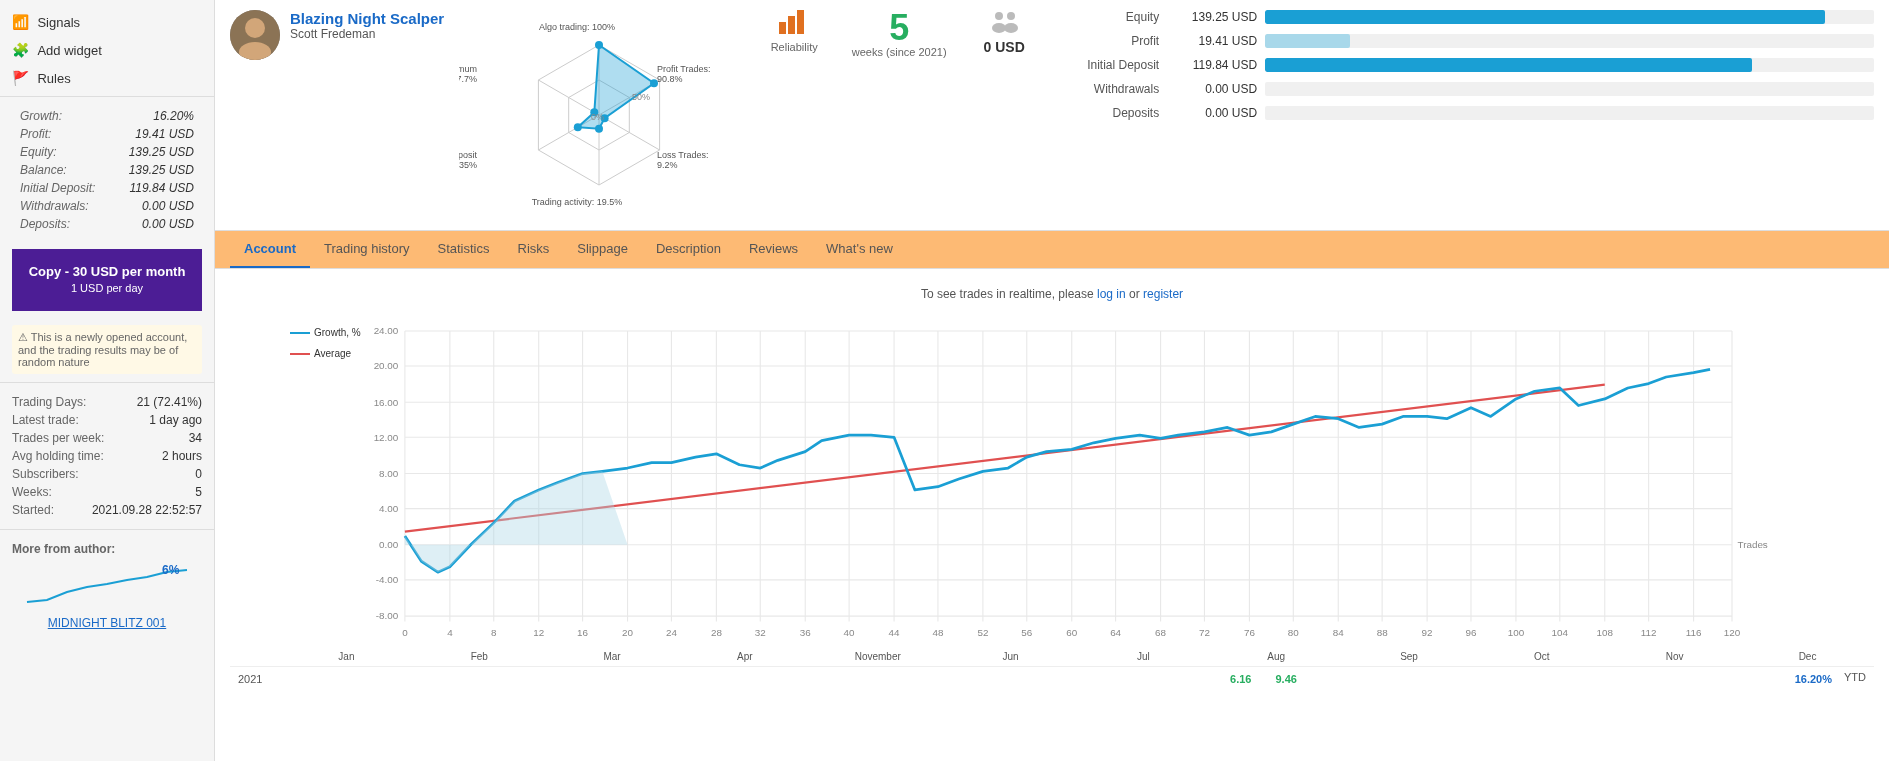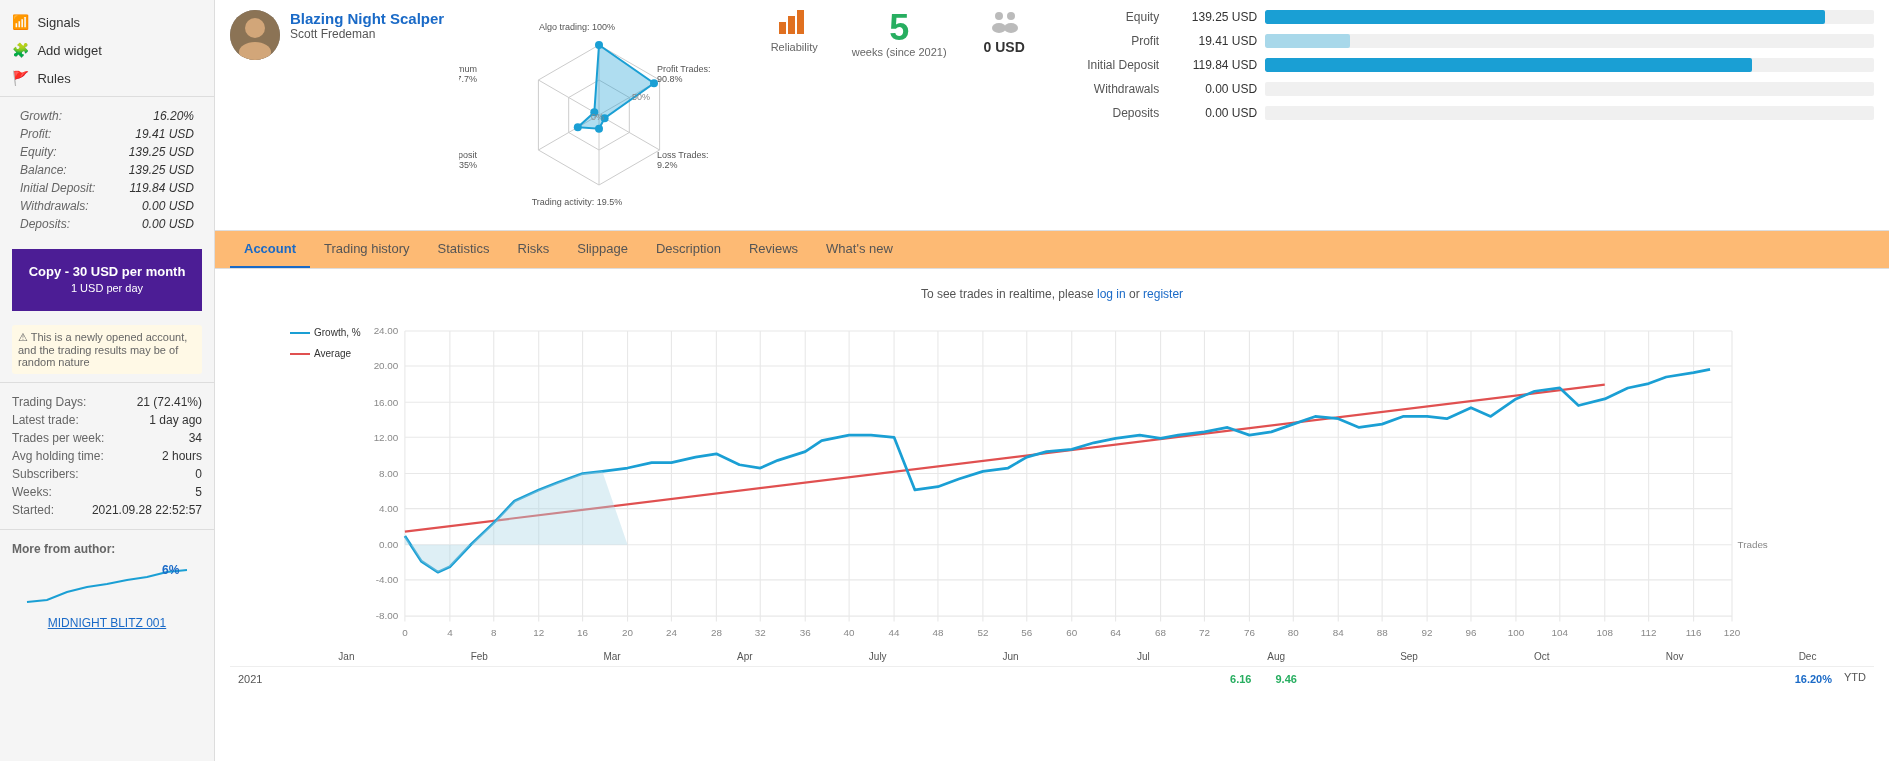--- a/index.html
+++ b/index.html
@@ -653,21 +653,21 @@
           <span>Average</span>
         </div>
       </div>
     </div>
 
     <div style="display:flex; padding-left:50px; margin-top:2px;">
       <div style="flex:1; text-align:center; font-size:10px; color:#555;">Jan</div>
       <div style="flex:1; text-align:center; font-size:10px; color:#555;">Feb</div>
       <div style="flex:1; text-align:center; font-size:10px; color:#555;">Mar</div>
       <div style="flex:1; text-align:center; font-size:10px; color:#555;">Apr</div>
-      <div style="flex:1; text-align:center; font-size:10px; color:#555;">July</div>
+      <div style="flex:1; text-align:center; font-size:10px; color:#555;">November</div>
       <div style="flex:1; text-align:center; font-size:10px; color:#555;">Jun</div>
       <div style="flex:1; text-align:center; font-size:10px; color:#555;">Jul</div>
       <div style="flex:1; text-align:center; font-size:10px; color:#555;">Aug</div>
       <div style="flex:1; text-align:center; font-size:10px; color:#555;">Sep</div>
       <div style="flex:1; text-align:center; font-size:10px; color:#555;">Oct</div>
       <div style="flex:1; text-align:center; font-size:10px; color:#555;">Nov</div>
       <div style="flex:1; text-align:center; font-size:10px; color:#555;">Dec</div>
     </div>
 
     <div class="chart-footer" style="margin-top:4px;">

